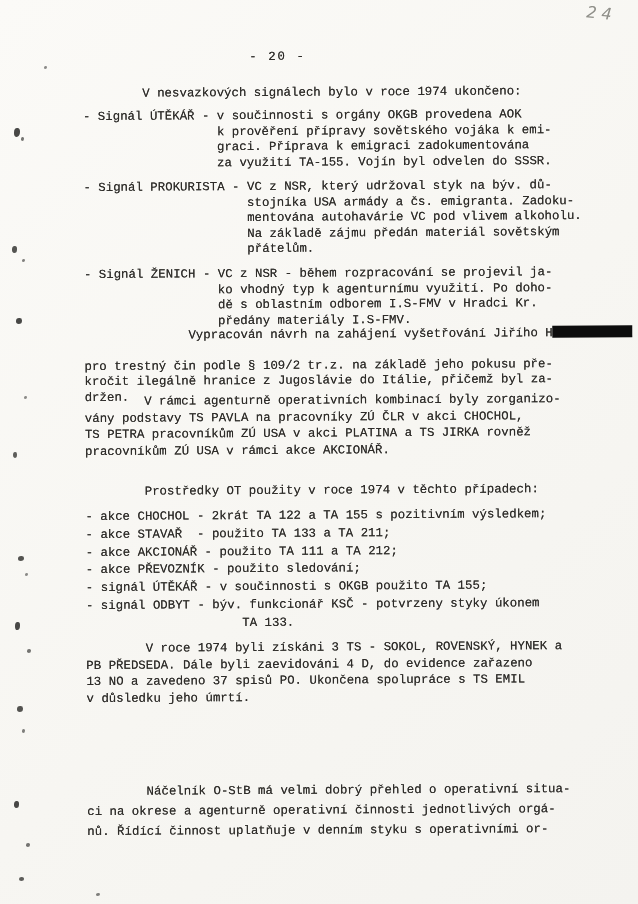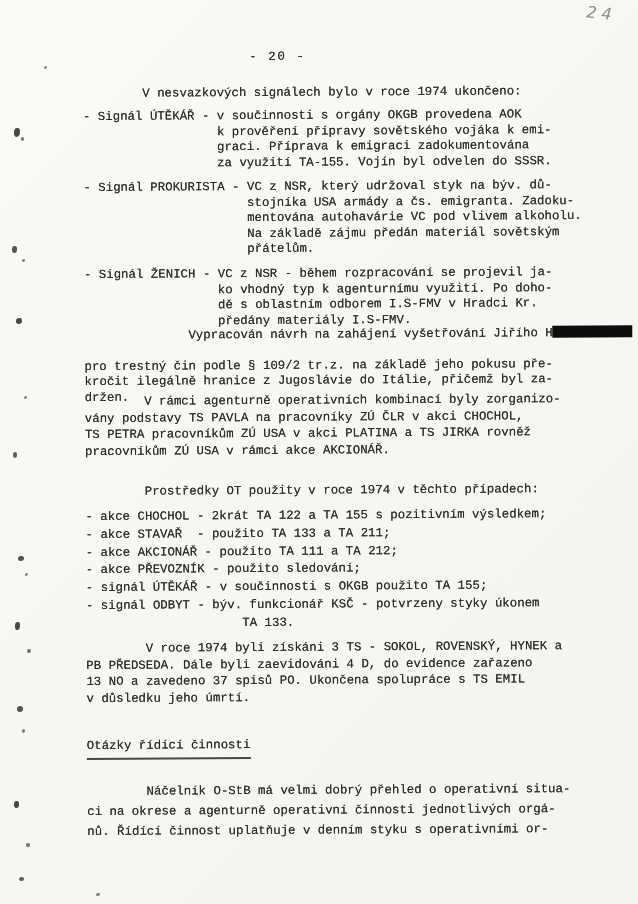--- a/index.html
+++ b/index.html
@@ -104,21 +104,20 @@
 - akce PŘEVOZNÍK - použito sledování;
 - signál ÚTĚKÁŘ - v součinnosti s OKGB použito TA 155;
 - signál ODBYT - býv. funkcionář KSČ - potvrzeny styky úkonem
                      TA 133.</pre>
 
     <pre class="blk" style="top:640px;line-height:16.6px">        V roce 1974 byli získáni 3 TS - SOKOL, ROVENSKÝ, HYNEK a
 PB PŘEDSEDA. Dále byli zaevidováni 4 D, do evidence zařazeno
 13 NO a zavedeno 37 spisů PO. Ukončena spolupráce s TS EMIL
 v důsledku jeho úmrtí.</pre>
 
-    <div class="heading txt">Otázky řídící činnosti</div>
 
     <pre class="blk" style="top:781px;line-height:20px">        Náčelník O-StB má velmi dobrý přehled o operativní situa-
 ci na okrese a agenturně operativní činnosti jednotlivých orgá-
 nů. Řídící činnost uplatňuje v denním styku s operativními or-</pre>
   </div>
 
   <div class="speck" style="left:14px;top:128px;width:6px;height:9px;opacity:.8"></div>
   <div class="speck" style="left:21px;top:137px;width:3px;height:4px;opacity:.6"></div>
   <div class="speck" style="left:44px;top:66px;width:3px;height:3px;opacity:.5"></div>
   <div class="speck" style="left:12px;top:246px;width:5px;height:7px;opacity:.75"></div>

